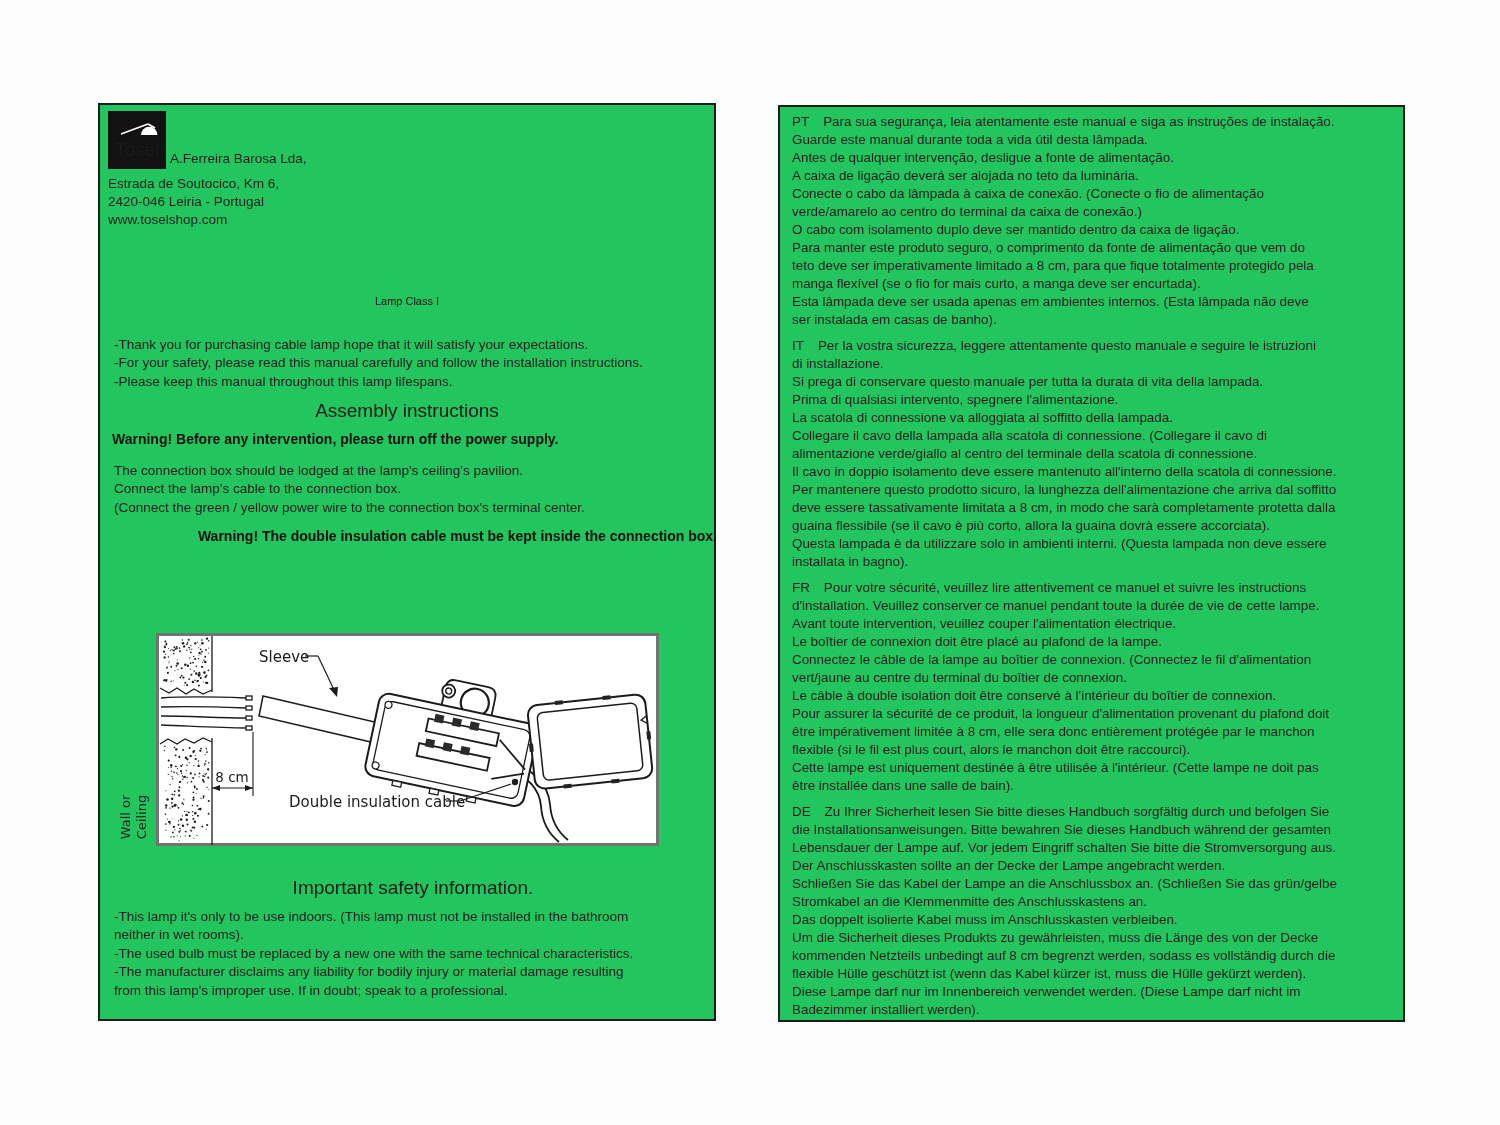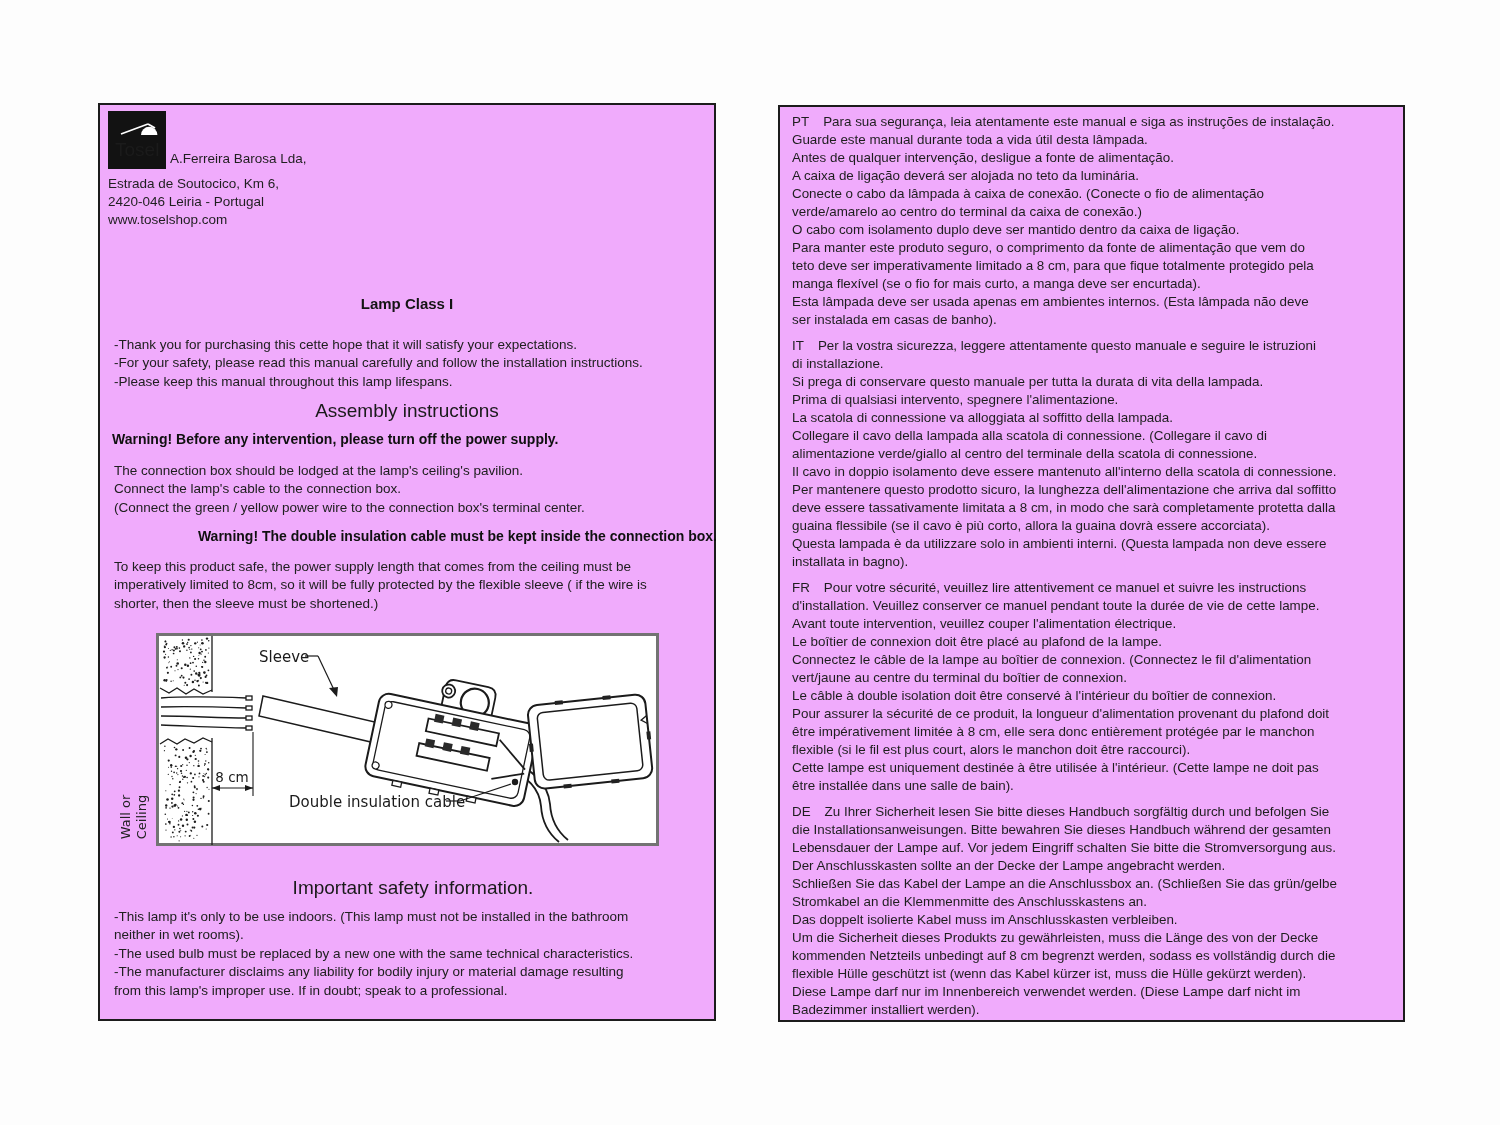--- a/index.html
+++ b/index.html
@@ -1,27 +1,27 @@
 <!DOCTYPE html>
 <html><head>
 <meta charset="utf-8">
 <style>
   * { margin:0; padding:0; box-sizing:border-box; }
   html,body { width:1500px; height:1125px; background:#ffffff; overflow:hidden; }
   body { font-family:"Liberation Sans", sans-serif; color:#1f1f1f; }
   .canvas { position:relative; width:1500px; height:1125px; background:#fdfdfd; }
-  .page { position:absolute; background:#f0abfc; border:2px solid #1c1c1c; }
+  .page { position:absolute; background:#22c55e; border:2px solid #1c1c1c; }
   .page-left  { left:98px;  top:103px; width:618px; height:918px; }
   .page-right { left:778px; top:105px; width:627px; height:917px; }
   .abs { position:absolute; }
   .pre { white-space:pre-wrap; }
   .body-text { font-size:13.5px; line-height:18.4px; color:#202020; }
   .center { left:0; width:100%; text-align:center; }
   .doc-title { font-size:21px; letter-spacing:0.6px; color:#161616; }
-  .doc-subtitle { font-size:15px; font-weight:bold; color:#141414; }
+  .doc-subtitle { font-size:11px; font-weight:normal; color:#141414; }
   .section-heading { font-size:19px; color:#1a1a1a; }
   .warning { font-size:14px; font-weight:bold; color:#101010; }
   .logo-box { position:absolute; left:8px; top:6px; width:58px; height:58px; background:#121212; }
   .company-name { position:absolute; left:70px; top:46px; font-size:13.5px; }
   .company-address { position:absolute; left:8px; top:70px; font-size:13.5px; line-height:18px; white-space:pre-line; }
   .diagram { position:absolute; left:56px; top:528px; width:503px; height:213px; border:3px solid #737373; background:#fff; }
   .wall-label { position:absolute; left:0px; top:695px; width:70px; height:34px;
                 transform:rotate(-90deg); font-family:"DejaVu Sans", sans-serif;
                 font-size:13px; line-height:16px; text-align:center; white-space:pre-line; color:#222; }
   .lang-wrap { position:absolute; left:12px; top:6px; width:601px; }
@@ -48,37 +48,34 @@
       </svg>
     </div>
 
     <div class="company-name">A.Ferreira Barosa Lda,</div>
     <div class="company-address">Estrada de Soutocico, Km 6,
 2420-046 Leiria - Portugal
 www.toselshop.com</div>
 
     <div class="abs center doc-subtitle" style="top:190px;">Lamp Class I</div>
 
-    <div class="abs pre body-text" style="left:14px; top:231px; width:601px;">-Thank you for purchasing this cette hope that it will satisfy your expectations.
+    <div class="abs pre body-text" style="left:14px; top:231px; width:601px;">-Thank you for purchasing cable lamp hope that it will satisfy your expectations.
 -For your safety, please read this manual carefully and follow the installation instructions.
 -Please keep this manual throughout this lamp lifespans.</div>
 
     <div class="abs warning" style="left:12px; top:326px; width:605px;">Warning! Before any intervention, please turn off the power supply.</div>
 
     <div class="abs center section-heading" style="top:295px;">Assembly instructions</div>
 
     <div class="abs pre body-text" style="left:14px; top:357px; width:601px;">The connection box should be lodged at the lamp's ceiling's pavilion.
 Connect the lamp's cable to the connection box.
 (Connect the green / yellow power wire to the connection box's terminal center.</div>
 
     <div class="abs warning" style="left:12px; top:423px; width:605px;text-align:right;">Warning! The double insulation cable must be kept inside the connection box.</div>
 
-    <div class="abs pre body-text" style="left:14px; top:453px; width:601px;">To keep this product safe, the power supply length that comes from the ceiling must be
-imperatively limited to 8cm, so it will be fully protected by the flexible sleeve ( if the wire is
-shorter, then the sleeve must be shortened.)</div>
 
     <div class="diagram">
       <svg width="499" height="209" viewBox="0 0 499 209">
         <g stroke="#1b1b1b" fill="none" stroke-width="1.3">
 
           <g>
               <circle cx="31.9" cy="16.4" r="0.91" fill="#1d1d1d" stroke="none"></circle>
               <circle cx="49.4" cy="34.3" r="0.90" fill="#1d1d1d" stroke="none"></circle>
               <circle cx="44.1" cy="45.9" r="0.51" fill="#1d1d1d" stroke="none"></circle>
               <circle cx="49.9" cy="12.1" r="0.61" fill="#1d1d1d" stroke="none"></circle>

